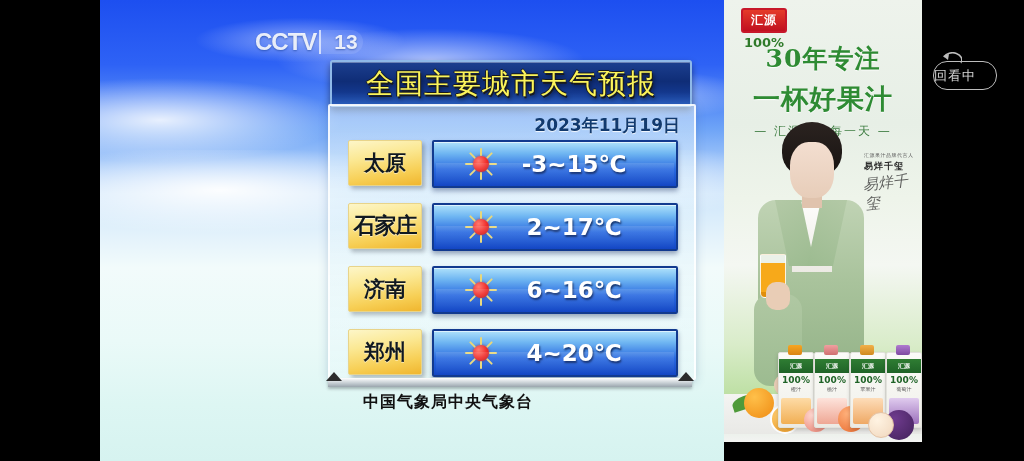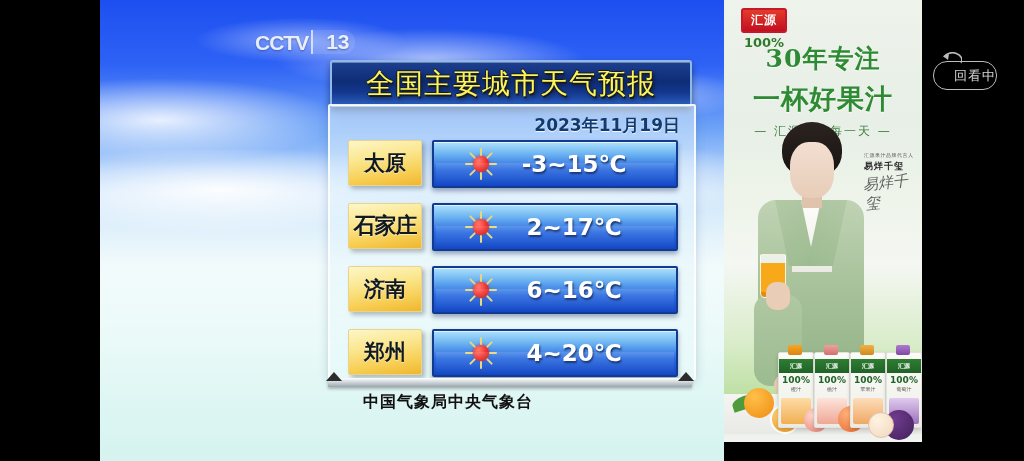--- a/index.html
+++ b/index.html
@@ -21,21 +21,21 @@
       linear-gradient(180deg,#1d4ff0 0%,#2e62f5 14%,#6ea4f7 28%,#cfe6fb 42%,#f2fbfb 58%,#eafaf8 74%,#ddf6f3 88%,#d6f3f0 100%);
   }
   .cloudband{position:absolute;left:0;top:150px;width:624px;height:120px;
     background:radial-gradient(ellipse 320px 60px at 120px 40px,rgba(255,255,255,.95),rgba(255,255,255,0) 72%),
                radial-gradient(ellipse 300px 55px at 470px 30px,rgba(255,255,255,.8),rgba(255,255,255,0) 72%);
     pointer-events:none;}
 
   
   .cctv-logo{position:absolute;left:155px;top:30px;width:112px;height:52px;color:rgba(255,255,255,.88);}
   .cctv-row{display:flex;align-items:center;gap:3px;}
-  .cctv-word{font-size:21px;font-weight:700;letter-spacing:-1px;line-height:1;
+  .cctv-word{font-size:24px;font-weight:700;letter-spacing:-1px;line-height:1;
     text-shadow:0 1px 2px rgba(0,40,120,.45);}
   .cctv-num{font-size:21px;font-weight:700;line-height:1;padding:1px 5px 2px 13px;
     border-left:2px solid rgba(255,255,255,.65);
     border-radius:0 13px 13px 0;background:rgba(255,255,255,.10);
     text-shadow:0 1px 2px rgba(0,40,120,.45);}
   .cctv-sub{margin-top:3px;text-align:center;font-size:16px;letter-spacing:10px;
     padding-left:10px;font-weight:600;color:rgba(255,255,255,.92);
     text-shadow:0 1px 2px rgba(0,40,120,.45);}
 
   
@@ -174,21 +174,21 @@
     color:#1f6327;font-family:"DejaVu Sans",sans-serif;}
   .carton .flav{position:absolute;left:0;right:0;top:33px;text-align:center;font-size:5px;color:#555;
     font-family:"DejaVu Sans",sans-serif;}
   .carton .art{position:absolute;left:2px;right:2px;bottom:3px;height:26px;border-radius:2px;opacity:.85;}
   .fruit{position:absolute;border-radius:50%;}
   .leaf{position:absolute;width:26px;height:13px;border-radius:50% 0 50% 0;background:#4f9a3a;}
 
   
   .replay{position:absolute;left:933px;top:61px;width:62px;height:27px;
     border:1.6px solid #bdbdbd;border-radius:14px;background:rgba(0,0,0,.2);
-    display:flex;align-items:center;justify-content:flex-end;}
+    display:flex;align-items:center;justify-content:flex-start;}
   .replay span{font-size:13px;color:#d6d6d6;letter-spacing:1px;
     font-family:"DejaVu Sans","Liberation Sans",sans-serif;}
   .replay-arrow{position:absolute;left:942px;top:52px;width:20px;height:12px;}
 </style>
 </head>
 <body>
 
 <div class="screen">
 
   <div class="video">

